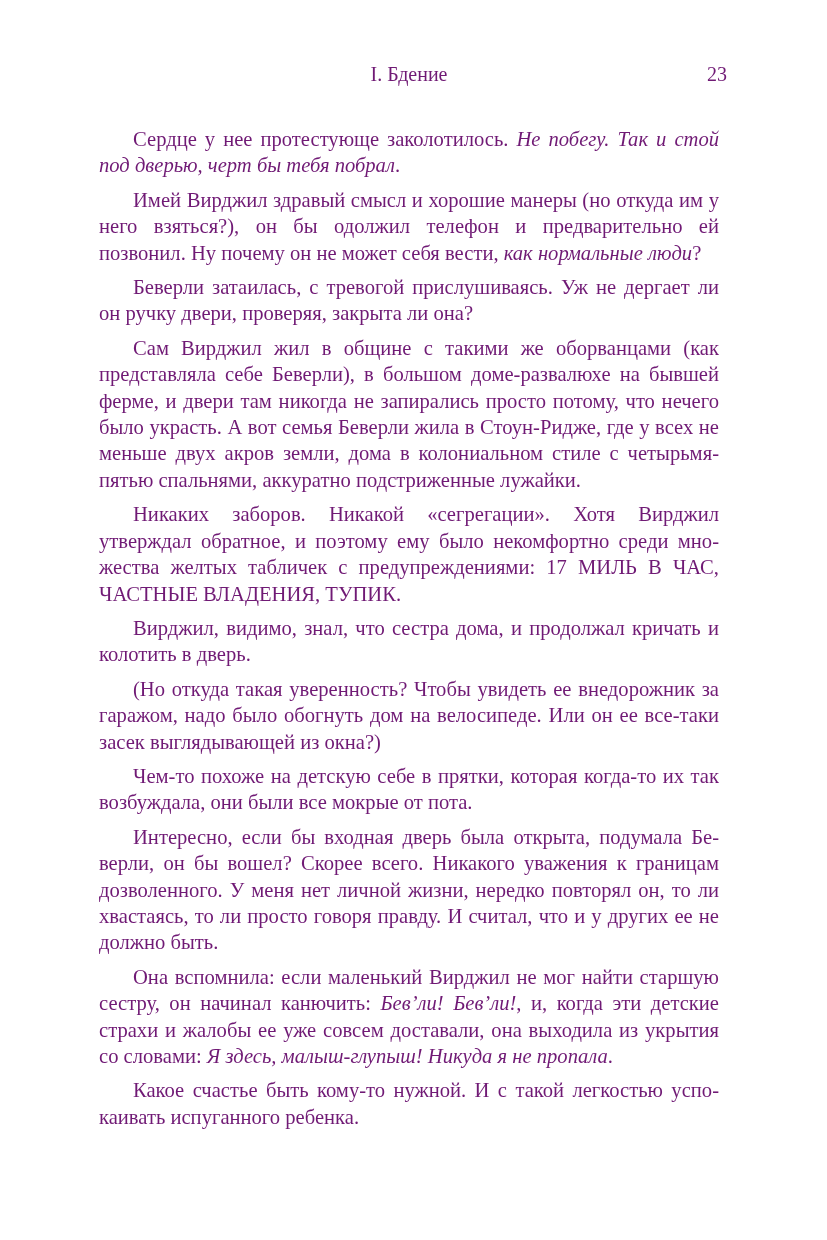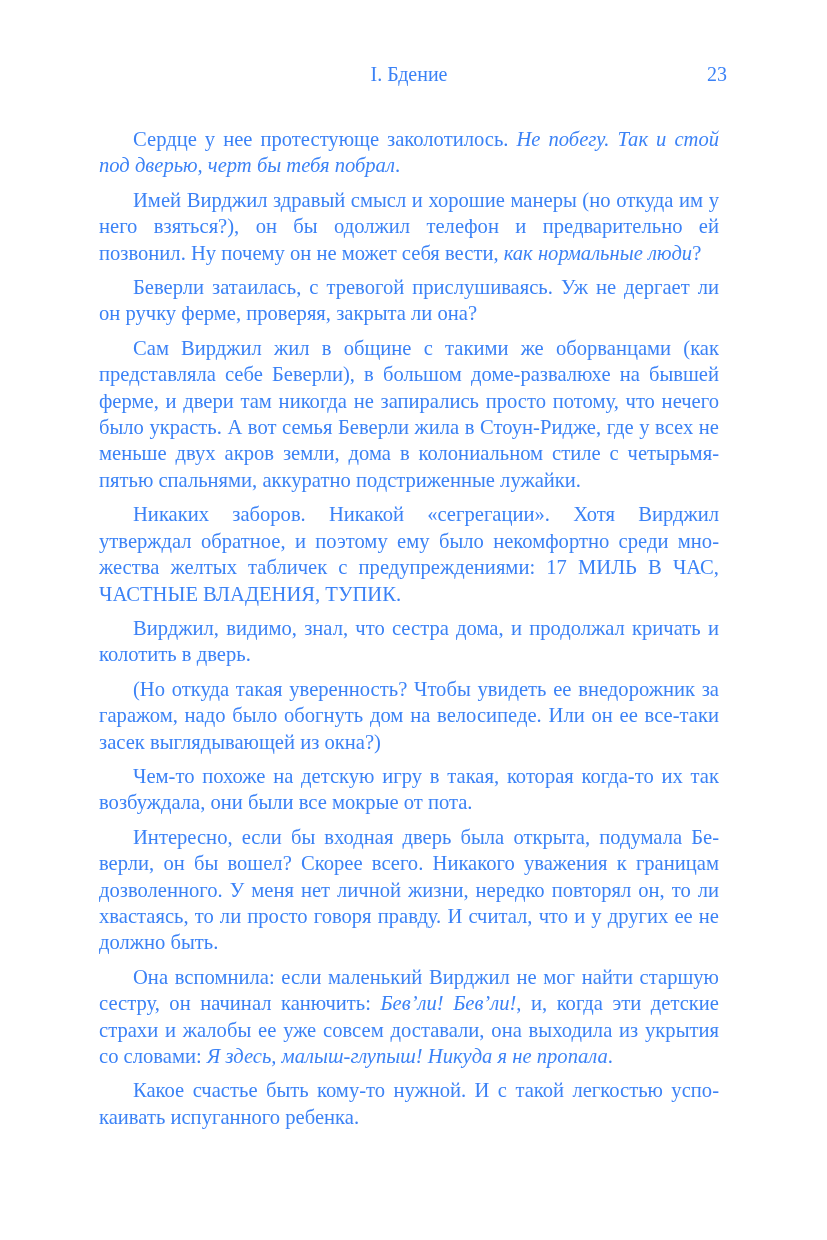--- a/index.html
+++ b/index.html
@@ -1,19 +1,19 @@
 <!DOCTYPE html>
 <html><head>
 <meta charset="utf-8">
 <style>
   html, body { margin: 0; padding: 0; background: #ffffff; }
   body { width: 827px; height: 1240px; position: relative; overflow: hidden; }
   .page {
     position: absolute; left: 0; top: 0; width: 827px; height: 1240px;
-    background: #ffffff; color: #3b82f6;
+    background: #ffffff; color: #701a75;
     font-family: "Liberation Serif", "DejaVu Serif", serif;
   }
   .running-head {
     position: absolute; top: 60px; left: 91px; width: 636px; height: 28px;
     font-size: 20px; line-height: 28px;
   }
   .running-title { position: absolute; left: 0; right: 0; text-align: center; top: 0; }
   .page-number { position: absolute; right: 0; top: 0; }
   .text-body {
     position: absolute; top: 118px; left: 91px; width: 636px;
@@ -28,23 +28,23 @@
 
 <div class="page">
   <div class="running-head">
     <span class="running-title">I. Бдение</span>
     <span class="page-number">23</span>
   </div>
 
   <div class="text-body" id="text-body">
       <p><span>Сердце у нее протестующе заколотилось. </span><em>Не побегу. Так и стой под дверью, черт бы тебя побрал</em><span>.</span></p>
       <p><span>Имей Вирджил здравый смысл и хорошие манеры (но отку­да им у него взяться?), он бы одолжил телефон и предварительно ей позвонил. Ну почему он не может себя вести, </span><em>как нормальные люди</em><span>?</span></p>
-      <p><span>Беверли затаилась, с тревогой прислушиваясь. Уж не дергает ли он ручку ферме, проверяя, закрыта ли она?</span></p>
+      <p><span>Беверли затаилась, с тревогой прислушиваясь. Уж не дергает ли он ручку двери, проверяя, закрыта ли она?</span></p>
       <p><span>Сам Вирджил жил в общине с такими же оборванцами (как представляла себе Беверли), в большом доме-развалюхе на быв­шей ферме, и двери там никогда не запирались просто потому, что нечего было украсть. А вот семья Беверли жила в Стоун-Рид­же, где у всех не меньше двух акров земли, дома в колониальном стиле с четырьмя-пятью спальнями, аккуратно подстриженные лужайки.</span></p>
       <p><span>Никаких заборов. Никакой «сегрегации». Хотя Вирджил утверждал обратное, и поэтому ему было некомфортно среди мно­жества желтых табличек с предупреждениями: 17 МИЛЬ В ЧАС, ЧАСТНЫЕ ВЛАДЕНИЯ, ТУПИК.</span></p>
       <p><span>Вирджил, видимо, знал, что сестра дома, и продолжал кричать и колотить в дверь.</span></p>
       <p><span>(Но откуда такая уверенность? Чтобы увидеть ее внедорож­ник за гаражом, надо было обогнуть дом на велосипеде. Или он ее все-таки засек выглядывающей из окна?)</span></p>
-      <p><span>Чем-то похоже на детскую игру в такая, которая когда-то их так возбуждала, они были все мокрые от пота.</span></p>
+      <p><span>Чем-то похоже на детскую себе в прятки, которая когда-то их так возбуждала, они были все мокрые от пота.</span></p>
       <p><span>Интересно, если бы входная дверь была открыта, подумала Бе­верли, он бы вошел? Скорее всего. Никакого уважения к границам дозволенного. У меня нет личной жизни, нередко повторял он, то ли хвастаясь, то ли просто говоря правду. И считал, что и у дру­гих ее не должно быть.</span></p>
       <p><span>Она вспомнила: если маленький Вирджил не мог найти стар­шую сестру, он начинал канючить: </span><em>Бев’ли! Бев’ли!</em><span>, и, когда эти дет­ские страхи и жалобы ее уже совсем доставали, она выходила из укрытия со словами: </span><em>Я здесь, малыш-глупыш! Никуда я не про­пала</em><span>.</span></p>
       <p><span>Какое счастье быть кому-то нужной. И с такой легкостью успо­каивать испуганного ребенка.</span></p>
     </div>
 </div>
 
 </body></html>

